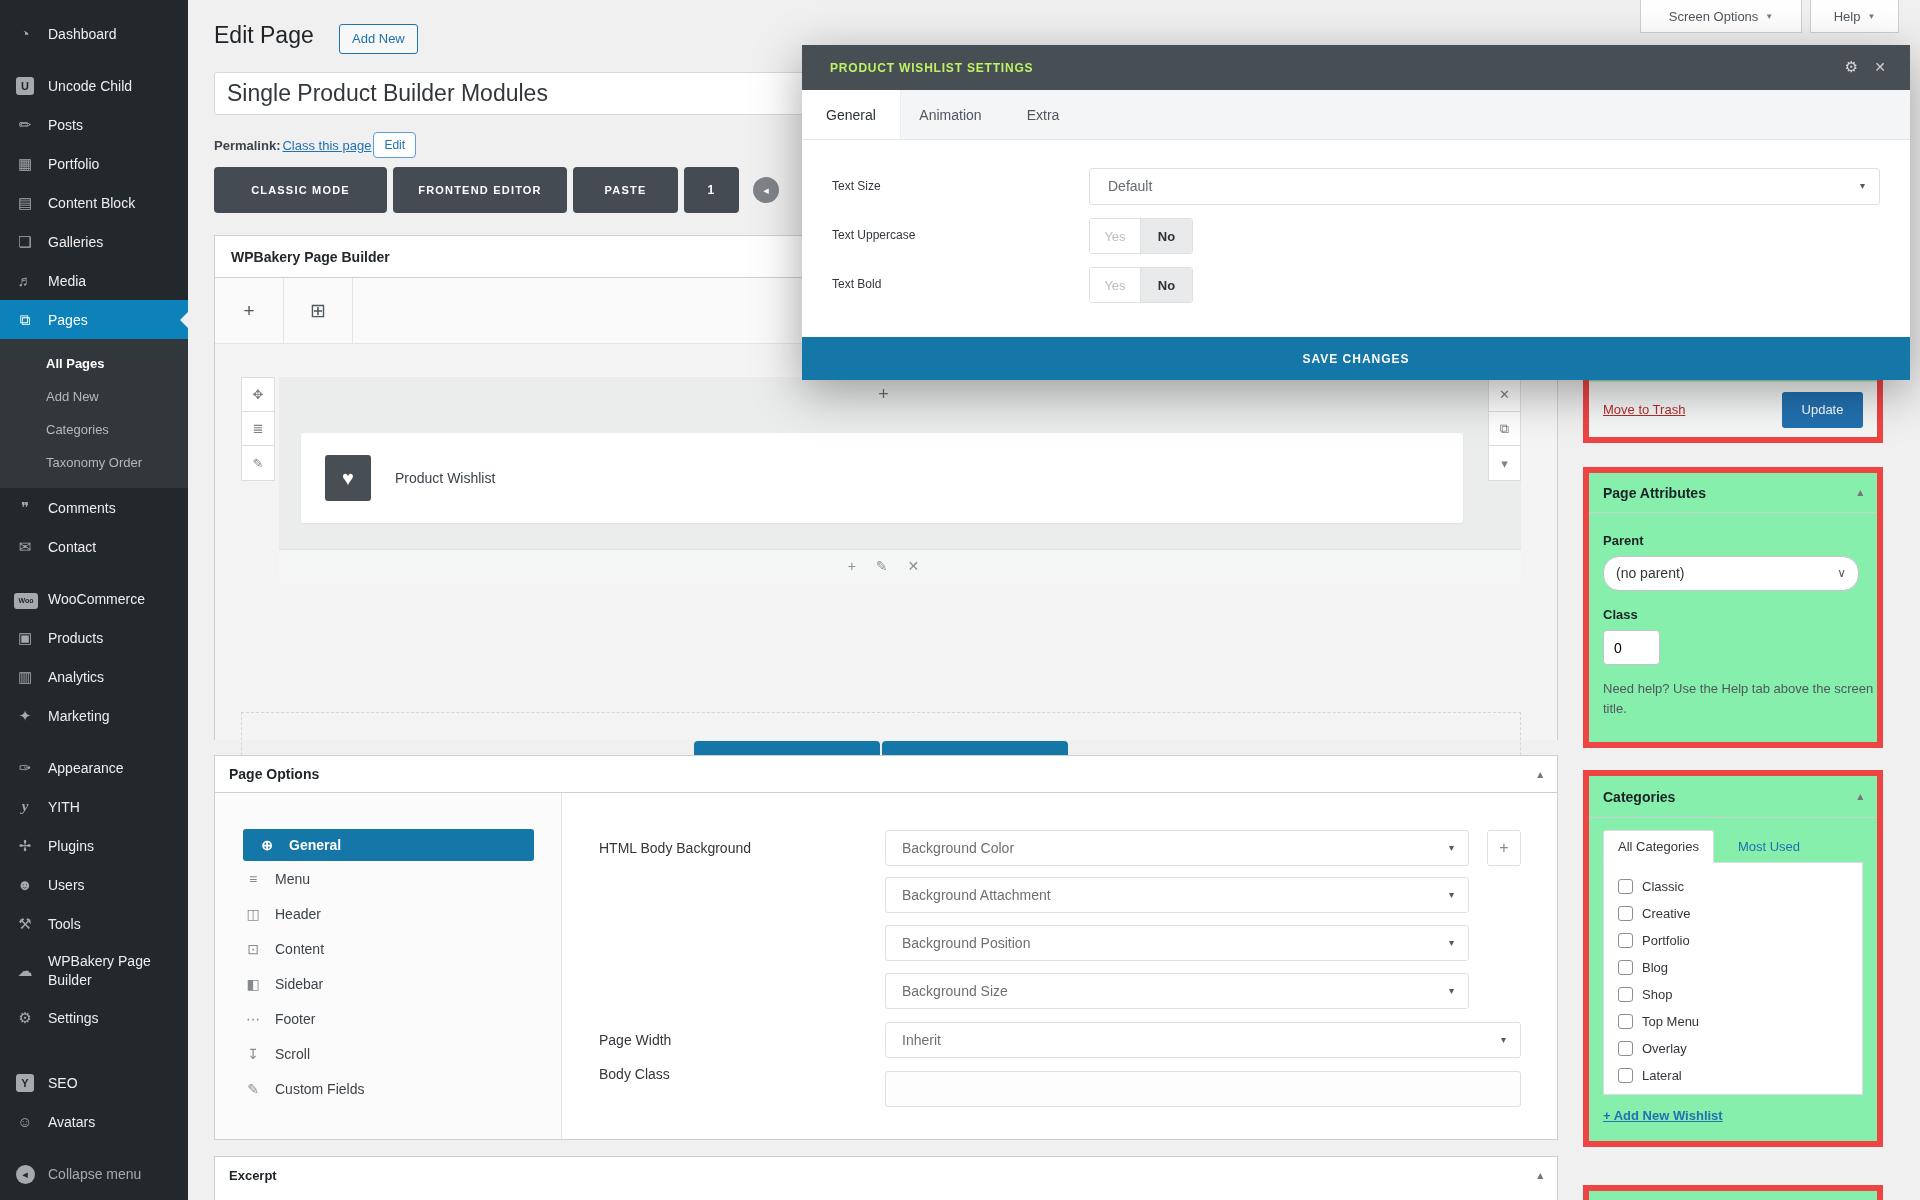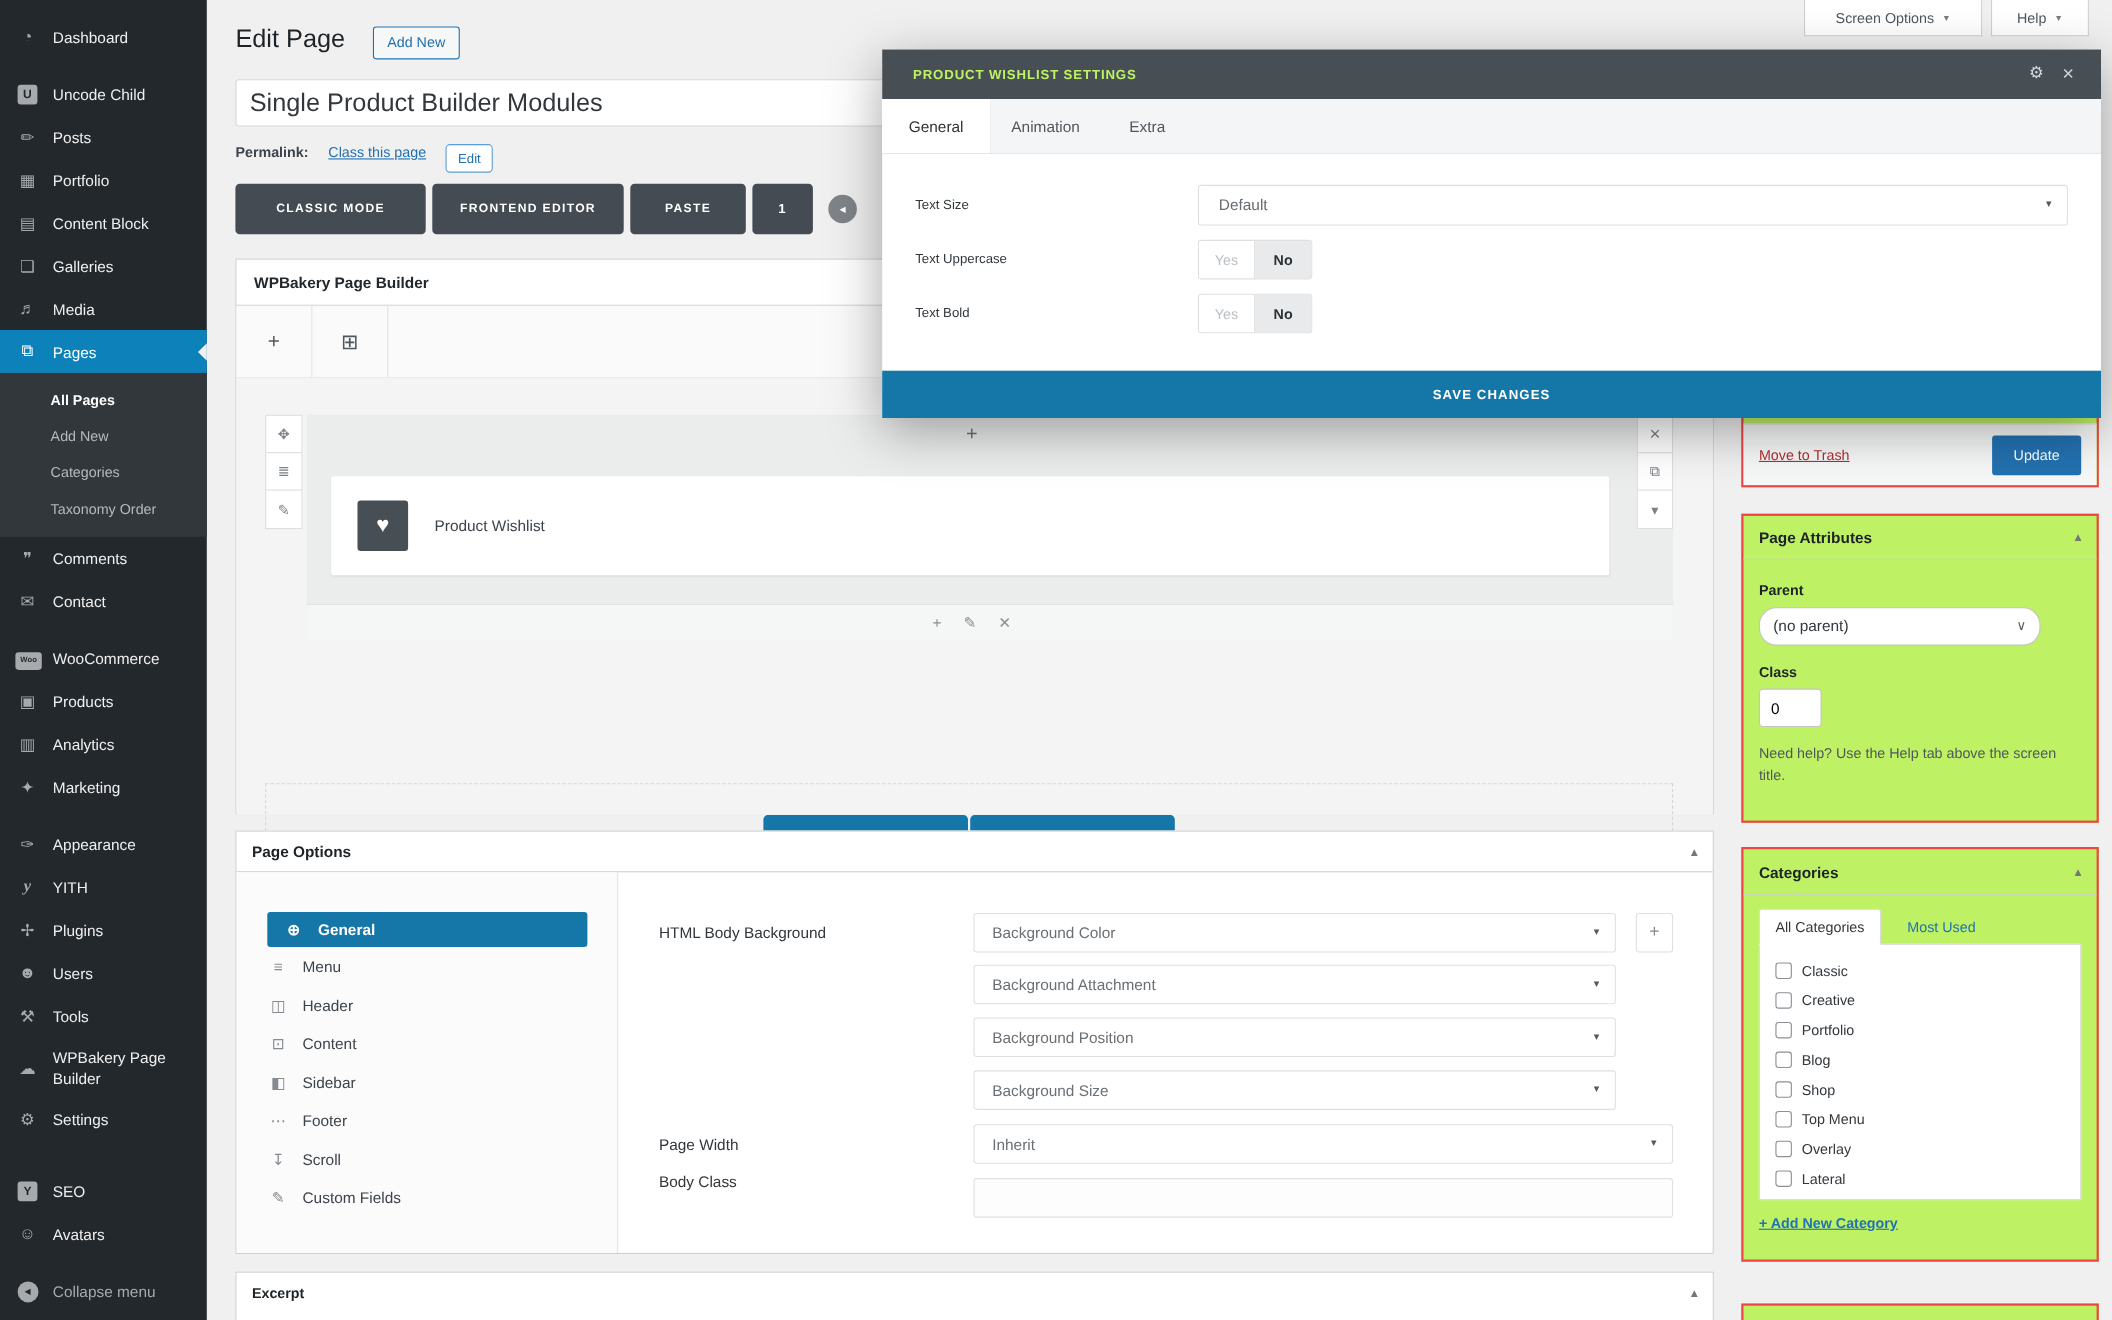--- a/index.html
+++ b/index.html
@@ -32,21 +32,21 @@
   #screen-options-btn { left:1640px; width:162px; }
   #help-btn { left:1810px; width:89px; }
   .screen-action .caret { font-size:8px; color:#787c82; }
 
   
   #page-title { position:absolute; left:214px; top:22px; font-size:23px; font-weight:400; color:#1d2327; }
   #add-new-btn { position:absolute; left:339px; top:24px; height:30px; padding:0 12px; line-height:28px; background:#f6f7f7; border:1px solid #2271b1; border-radius:3px; color:#2271b1; font-size:13px; cursor:pointer; }
 
   #title-input { position:absolute; left:214px; top:72px; width:1344px; height:43px; border:1px solid #d5d7da; border-radius:3px; background:#fff; font-size:23px; color:#32373c; padding:0 12px; font-family:"Liberation Sans", sans-serif; }
 
-  #permalink-row { position:absolute; left:214px; top:131px; height:28px; display:flex; gap:18px; font-size:13px; }
+  #permalink-row { position:absolute; left:214px; top:131px; height:28px; display:flex; align-items:center; gap:2px; font-size:13px; }
   #permalink-label { font-weight:bold; color:#3c434a; }
   #permalink-link { color:#2271b1; text-decoration:underline; cursor:pointer; }
   #permalink-edit { height:26px; padding:0 10px; line-height:24px; border:1px solid #5b9dd9; border-radius:4px; color:#2271b1; background:#fff; font-size:12px; cursor:pointer; }
 
   
   #editor-toolbar { position:absolute; left:214px; top:167px; display:flex; gap:6px; align-items:center; }
   .dark-btn { height:46px; background:#454b52; color:#fff; border:none; border-radius:4px; font-size:11px; font-weight:bold; letter-spacing:1.2px; cursor:pointer; font-family:"Liberation Sans", sans-serif; }
   #btn-classic { width:173px; } #btn-frontend { width:174px; } #btn-paste { width:105px; } #btn-count { width:55px; font-size:12px; }
   #btn-back { width:26px; height:26px; border-radius:50%; background:#7f8488; color:#fff; border:none; font-size:11px; cursor:pointer; margin-left:8px; }
 
@@ -93,21 +93,21 @@
   .po-select .sel-caret, .modal-select .sel-caret { position:absolute; right:14px; top:0; line-height:34px; font-size:10px; color:#515a60; }
   .po-select.wide { width:636px; }
   #po-plus { position:absolute; left:925px; top:37px; width:34px; height:36px; border:1px solid #e0e0e0; border-radius:3px; background:#fff; color:#888; font-size:16px; cursor:pointer; }
   #body-class-input { position:absolute; left:323px; top:278px; width:636px; height:36px; border:1px solid #e0e0e0; border-radius:3px; background:#fdfdfd; padding:0 10px; font-size:14px; font-family:"Liberation Sans", sans-serif; }
 
   
   #excerpt-panel { position:absolute; left:214px; top:1156px; width:1344px; height:60px; background:#fff; border:1px solid #ccd0d4; }
   #excerpt-panel .panel-header { border-bottom:none; font-size:13px; }
 
   
-  .side-panel { position:absolute; left:1583px; width:325px; background:#bef264; border:2px solid #ef4444; }
+  .side-panel { position:absolute; left:1583px; width:300px; background:#86efac; border:6px solid #ef4444; }
   #publish-stub { top:356px; height:87px; }
   #publish-actions { position:absolute; left:0; bottom:0; width:100%; height:56px; background:#f6f7f7; border-top:1px solid #dfdfdf; display:flex; align-items:center; padding:0 14px; }
   #move-trash { color:#b32d2e; text-decoration:underline; font-size:13px; cursor:pointer; }
   #update-btn { margin-left:auto; width:81px; height:36px; background:#2271b1; border:none; border-radius:3px; color:#fff; font-size:13px; cursor:pointer; font-family:"Liberation Sans", sans-serif; }
 
   #page-attributes { top:467px; height:281px; }
   .pa-body { padding:12px 14px; }
   .pa-label { font-size:13px; color:#1d2327; font-weight:bold; margin-top:8px; }
   #parent-select { position:relative; margin-top:8px; width:256px; height:35px; border:1px solid #c3c4c7; border-radius:16px; background:#fff; font-size:14px; color:#32373c; line-height:33px; padding-left:12px; cursor:pointer; }
   #parent-select .pchev { position:absolute; right:12px; top:0; line-height:33px; font-size:12px; color:#50575e; }
@@ -469,21 +469,21 @@
           </div>
         <div class="cat-item">
             <span class="checkbox"></span>
             <span>Overlay</span>
           </div>
         <div class="cat-item">
             <span class="checkbox"></span>
             <span>Lateral</span>
           </div>
       </div>
-      <a id="add-new-category">+ Add New Category</a>
+      <a id="add-new-category">+ Add New Wishlist</a>
     </div>
   </section>
 
   <section id="featured-image-panel" class="side-panel">
     <div class="panel-header" style="height:42px;">
       <span>Featured image</span>
         <span class="grow"></span>
 
     </div>
   </section>

